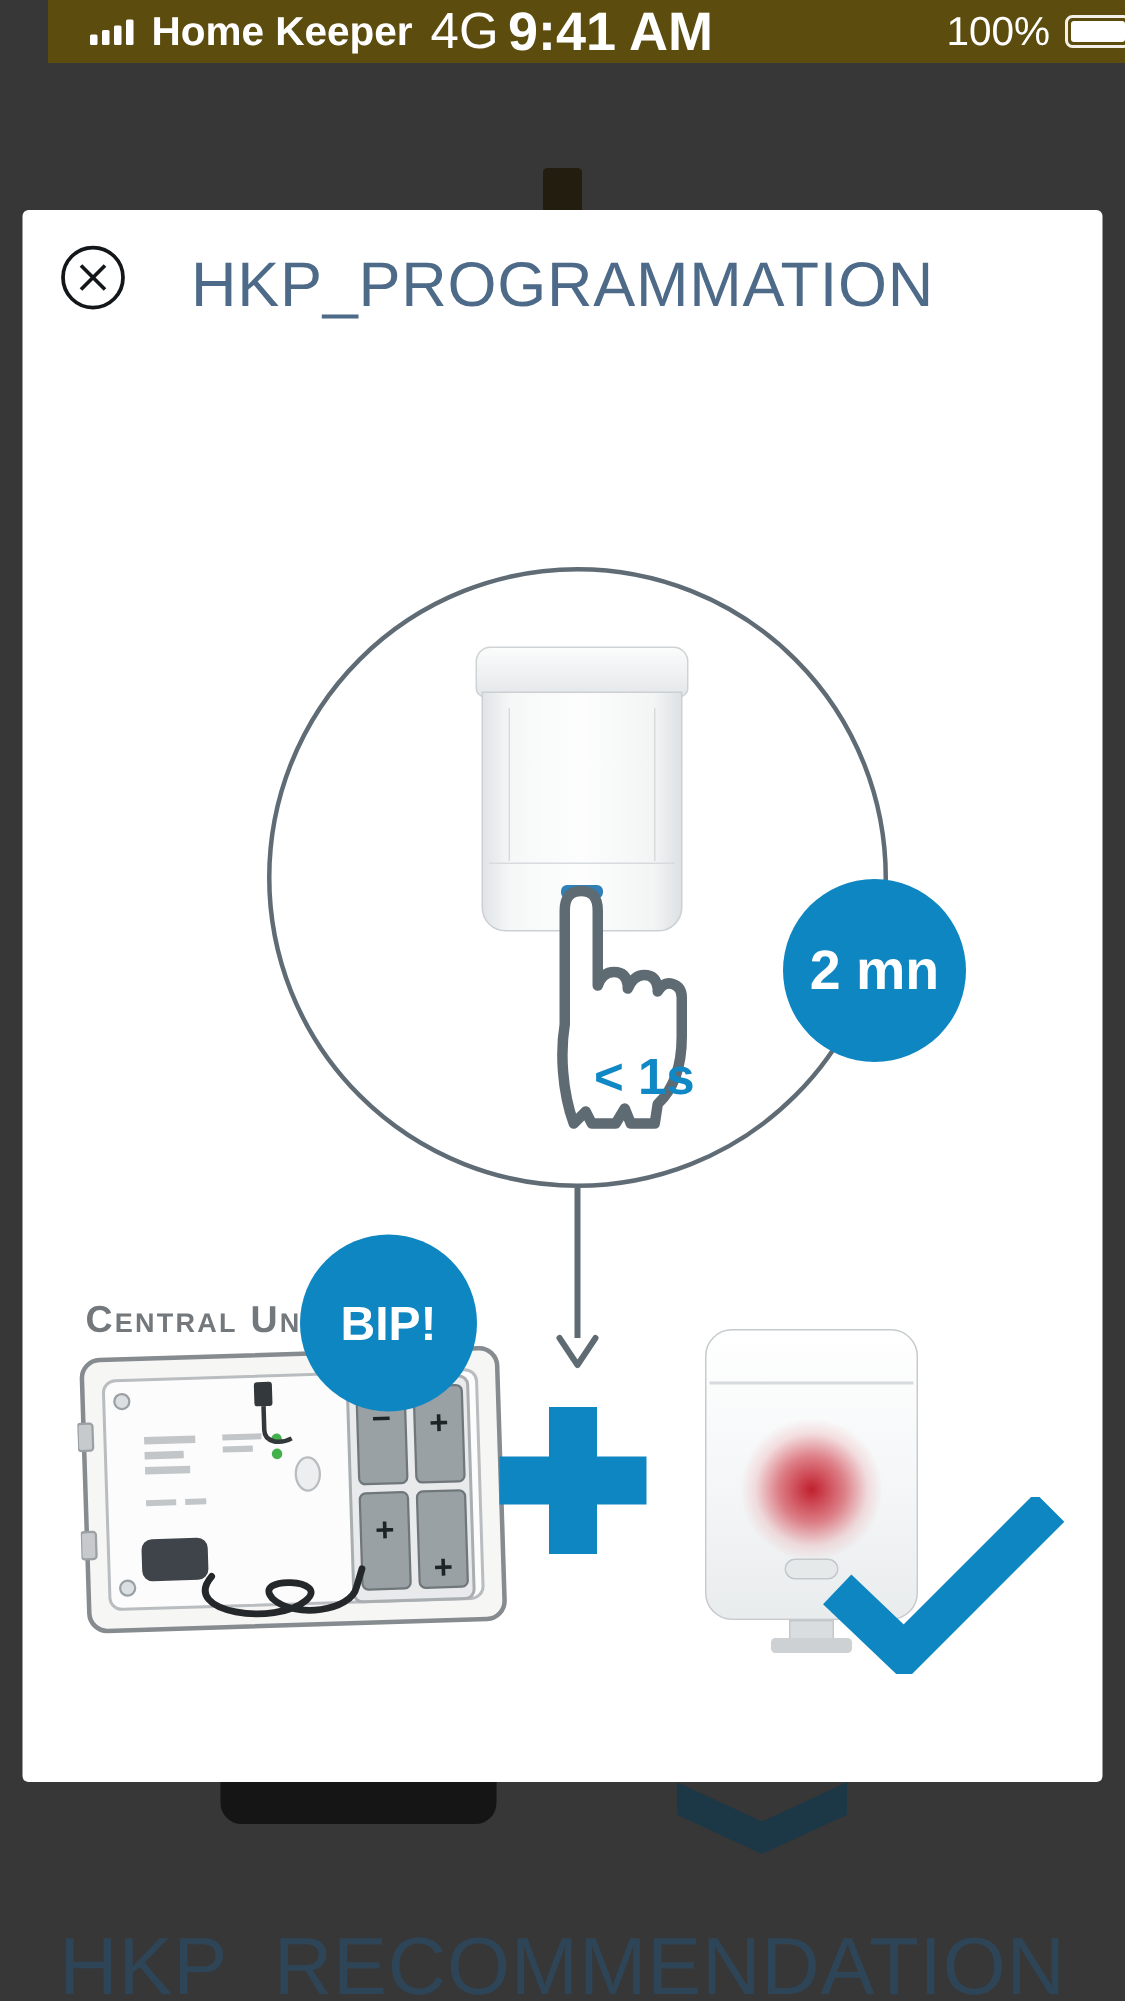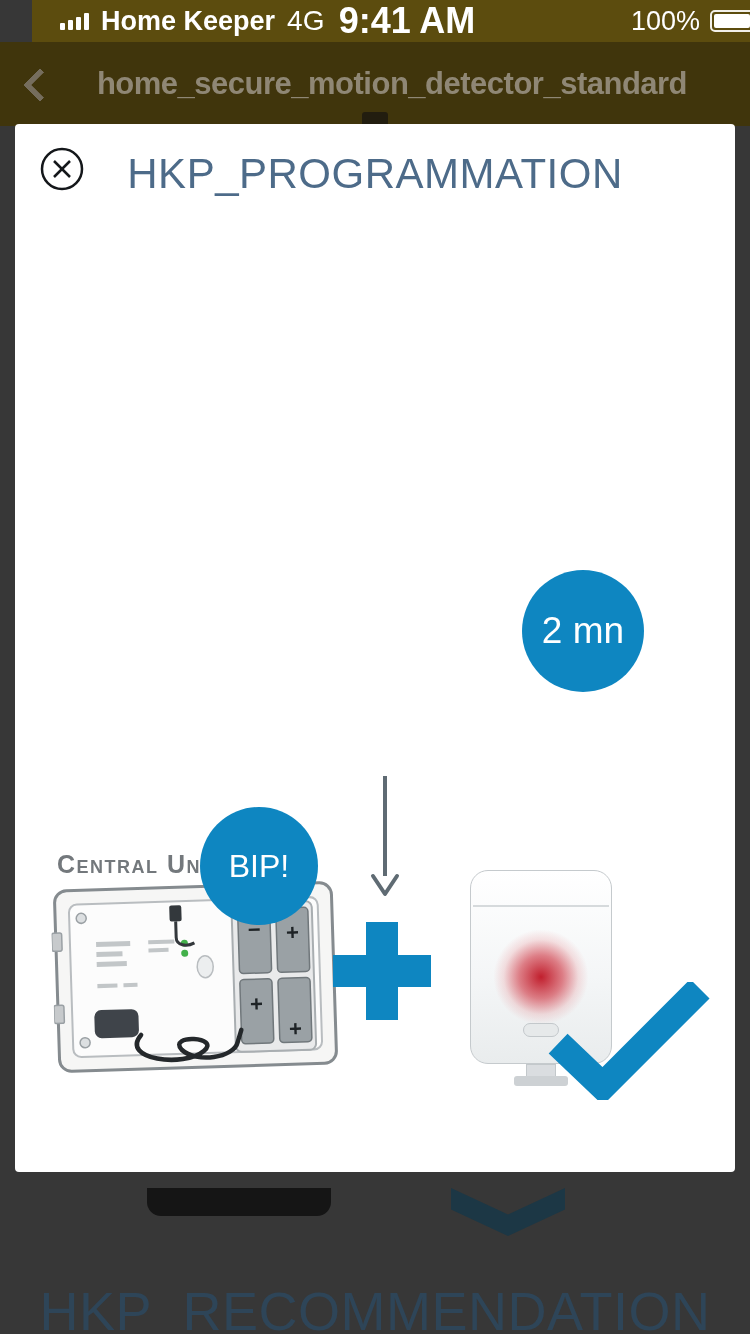--- a/index.html
+++ b/index.html
@@ -7,21 +7,21 @@
   .screen { position:relative; width:750px; height:1334px; background:#373737; overflow:hidden; }
 
   
   .status-bar { position:absolute; left:0; top:0; width:750px; height:42px; background:#5c4c0e;
     display:flex; align-items:center; justify-content:space-between; color:#fff; z-index:5; padding:0 28px;margin-left:32px; }
   .sb-left { display:flex; align-items:center; gap:12px; }
   .signal { display:flex; align-items:flex-end; gap:3px; height:18px; }
   .signal span { display:block; width:5px; background:#fff; border-radius:1px; }
   .signal .b1{height:7px} .signal .b2{height:10px} .signal .b3{height:13px} .signal .b4{height:17px}
   .sb-carrier { font-size:27px; font-weight:600; }
-  .sb-net { font-size:28px;text-align:right; }
+  .sb-net { font-size:34px;text-align:right; }
   .sb-time { position:absolute; left:0; right:0; text-align:center; font-size:36px; font-weight:700; pointer-events:none; }
   .sb-right { display:flex; align-items:center; gap:10px; }
   .sb-batt-pct { font-size:27px; }
   .battery { position:relative; width:44px; height:22px; border:2px solid #f2f0e9; border-radius:5px; }
   .battery-fill { position:absolute; left:2px; top:2px; right:2px; bottom:2px; background:#fff; border-radius:2px; }
   .battery-nub { position:absolute; right:-7px; top:5px; width:5px; height:10px; background:#f2f0e9; border-radius:0 3px 3px 0; }
 
   
   .nav-bar { position:absolute; left:0; top:42px; width:750px; height:84px; background:#40350c;
     display:flex; align-items:center; z-index:1; }
@@ -35,21 +35,21 @@
 
   
   .dim-area { position:absolute; left:0; top:126px; width:750px; height:1208px; background:#373737; z-index:1; }
   .remnant-a { position:absolute; left:147px; top:1062px; width:184px; height:28px; background:#151515; border-radius:0 0 14px 14px; }
   .remnant-chevron { position:absolute; left:451px; top:1062px; width:114px; height:48px; background:#1c3745;
     clip-path:polygon(0 0, 50% 55%, 100% 0, 100% 45%, 50% 100%, 0 45%); }
   .bg-section-title { position:absolute; left:0; top:1154px; width:100%; text-align:center;
     font-size:54px; color:#2e4558; letter-spacing:0.5px; }
 
   
-  .modal { position:absolute; left:15px; top:124px; width:720px; height:1048px; background:#fff; border-radius:4px; z-index:3; }
+  .modal { position:absolute; left:15px; top:140px; width:720px; height:1048px; background:#fff; border-radius:4px; z-index:3; }
   .close-button { position:absolute; left:24px; top:22px; width:46px; height:46px; background:none; border:none; cursor:pointer; padding:0; }
   .modal-title { position:absolute; left:0; right:0; top:26px; text-align:center;
     font-size:42px; color:#4d6b89; letter-spacing:0.5px; }
 
   
   .big-circle { position:absolute; left:163px; top:238px; width:414px; height:414px;
     border:3px solid #606c75; border-radius:50%; background:#fff; }
   .detector1 { position:absolute; left:140px; top:50px; width:134px; height:190px; }
   .d1-cap { position:absolute; left:-4px; right:-4px; top:0; height:34px; border-radius:10px 10px 6px 6px;
     background:linear-gradient(#fbfcfc,#e4e7e9); border:1px solid #cfd3d5; }
@@ -57,21 +57,21 @@
     background:linear-gradient(90deg,#e0e4e6 0%,#f6f8f8 14%,#fdfdfd 50%,#f3f5f5 86%,#dde1e3 100%);
     border:1px solid #ccd0d3; }
   .d1-line-l { position:absolute; left:17px; top:10px; bottom:46px; width:1px; background:#d8dbdd; }
   .d1-line-r { position:absolute; right:17px; top:10px; bottom:46px; width:1px; background:#d8dbdd; }
   .d1-seam { position:absolute; left:4px; right:4px; bottom:44px; height:1px; background:#d8dbdd; }
   .d1-btn { position:absolute; left:50%; bottom:21px; width:28px; height:9px; margin-left:-14px;
     background:#2e80b6; border-radius:4px; }
   .hand { position:absolute; left:165px; top:208px; z-index:2; }
   .press-label { position:absolute; left:215px; top:318px; font-size:34px; font-weight:700; color:#1088c5; z-index:2; }
 
-  .badge { position:absolute; border-radius:50%; background:#0e86c1; color:#fff; font-weight:400;
+  .badge { position:absolute; border-radius:50%; background:#0e86c1; color:#fff; font-weight:700;
     text-align:center; z-index:4; }
   .badge-timer { left:507px; top:446px; width:122px; height:122px; line-height:122px; font-size:37px; }
   .badge-bip { left:185px; top:683px; width:118px; height:118px; line-height:118px; font-size:32px; }
 
   .arrow-down { position:absolute; left:350px; top:652px; }
 
   
   .cu-label { position:absolute; left:42px; top:726px; font-variant:small-caps; font-weight:600;
     font-size:25px; color:#73787c; letter-spacing:1.5px; }
   .central-unit { position:absolute; left:38px; top:756px; transform:rotate(-1.8deg); }
@@ -111,45 +111,54 @@
     <div class="sb-time">9:41 AM</div>
     <div class="sb-right">
       <span class="sb-batt-pct">100%</span>
       <span class="battery">
         <span class="battery-fill"></span>
         <span class="battery-nub"></span>
       </span>
     </div>
   </div>
 
-  <div class="nav-bar">
-    <span class="back-button">
-      <span class="chev"></span>
-    </span>
-    <span class="nav-title">home_secure_motion_detector_standard</span>
-  </div>
   <div class="frag-top"></div>
 
   <div class="dim-area">
     <div class="remnant-a"></div>
     <div class="remnant-chevron"></div>
     <div class="bg-section-title">HKP_RECOMMENDATION</div>
   </div>
 
   <div class="modal">
 
     <button class="close-button">
       <svg width="46" height="46" viewBox="0 0 46 46">
         <circle cx="23" cy="23" r="20" fill="none" stroke="#14171a" stroke-width="2.5"></circle>
         <line x1="15" y1="15" x2="31" y2="31" stroke="#14171a" stroke-width="2.5"></line>
         <line x1="31" y1="15" x2="15" y2="31" stroke="#14171a" stroke-width="2.5"></line>
       </svg>
     </button>
     <div class="modal-title">HKP_PROGRAMMATION</div>
 
+    <div class="big-circle">
+      <div class="detector1">
+        <div class="d1-cap"></div>
+        <div class="d1-body">
+          <span class="d1-line-l"></span>
+          <span class="d1-line-r"></span>
+          <span class="d1-seam"></span>
+          <span class="d1-btn"></span>
+        </div>
+      </div>
+      <svg class="hand" width="126" height="170" viewBox="0 0 125 170">
+        <path d="M36 160 C28 138 27 112 30 94 L30 18 Q30 5 41 5 Q52 5 52 18 L52 68 Q55 59 63 59 Q71 59 72 68 L72 70 Q76 61 83 61 Q91 61 92 70 L92 72 Q96 65 102 67 Q108 69 108 76 L108 102 Q108 132 92 147 L90 160 L74 160 L70 150 L64 160 L48 160 L44 152 Q39 157 36 160 Z" fill="#ffffff" stroke="#5f6b73" stroke-width="7" stroke-linejoin="round" stroke-linecap="round"></path>
+      </svg>
+      <div class="press-label">&lt; 1s</div>
+    </div>
 
     <div class="badge badge-timer">2 mn</div>
 
     <svg class="arrow-down" width="40" height="122" viewBox="0 0 40 122">
       <line x1="20" y1="0" x2="20" y2="100" stroke="#5f6b73" stroke-width="4"></line>
       <path d="M8 100 L20 118 L32 100" fill="none" stroke="#5f6b73" stroke-width="4" stroke-linecap="round" stroke-linejoin="round"></path>
     </svg>
 
     <div class="cu-label">Central Unit</div>
 

